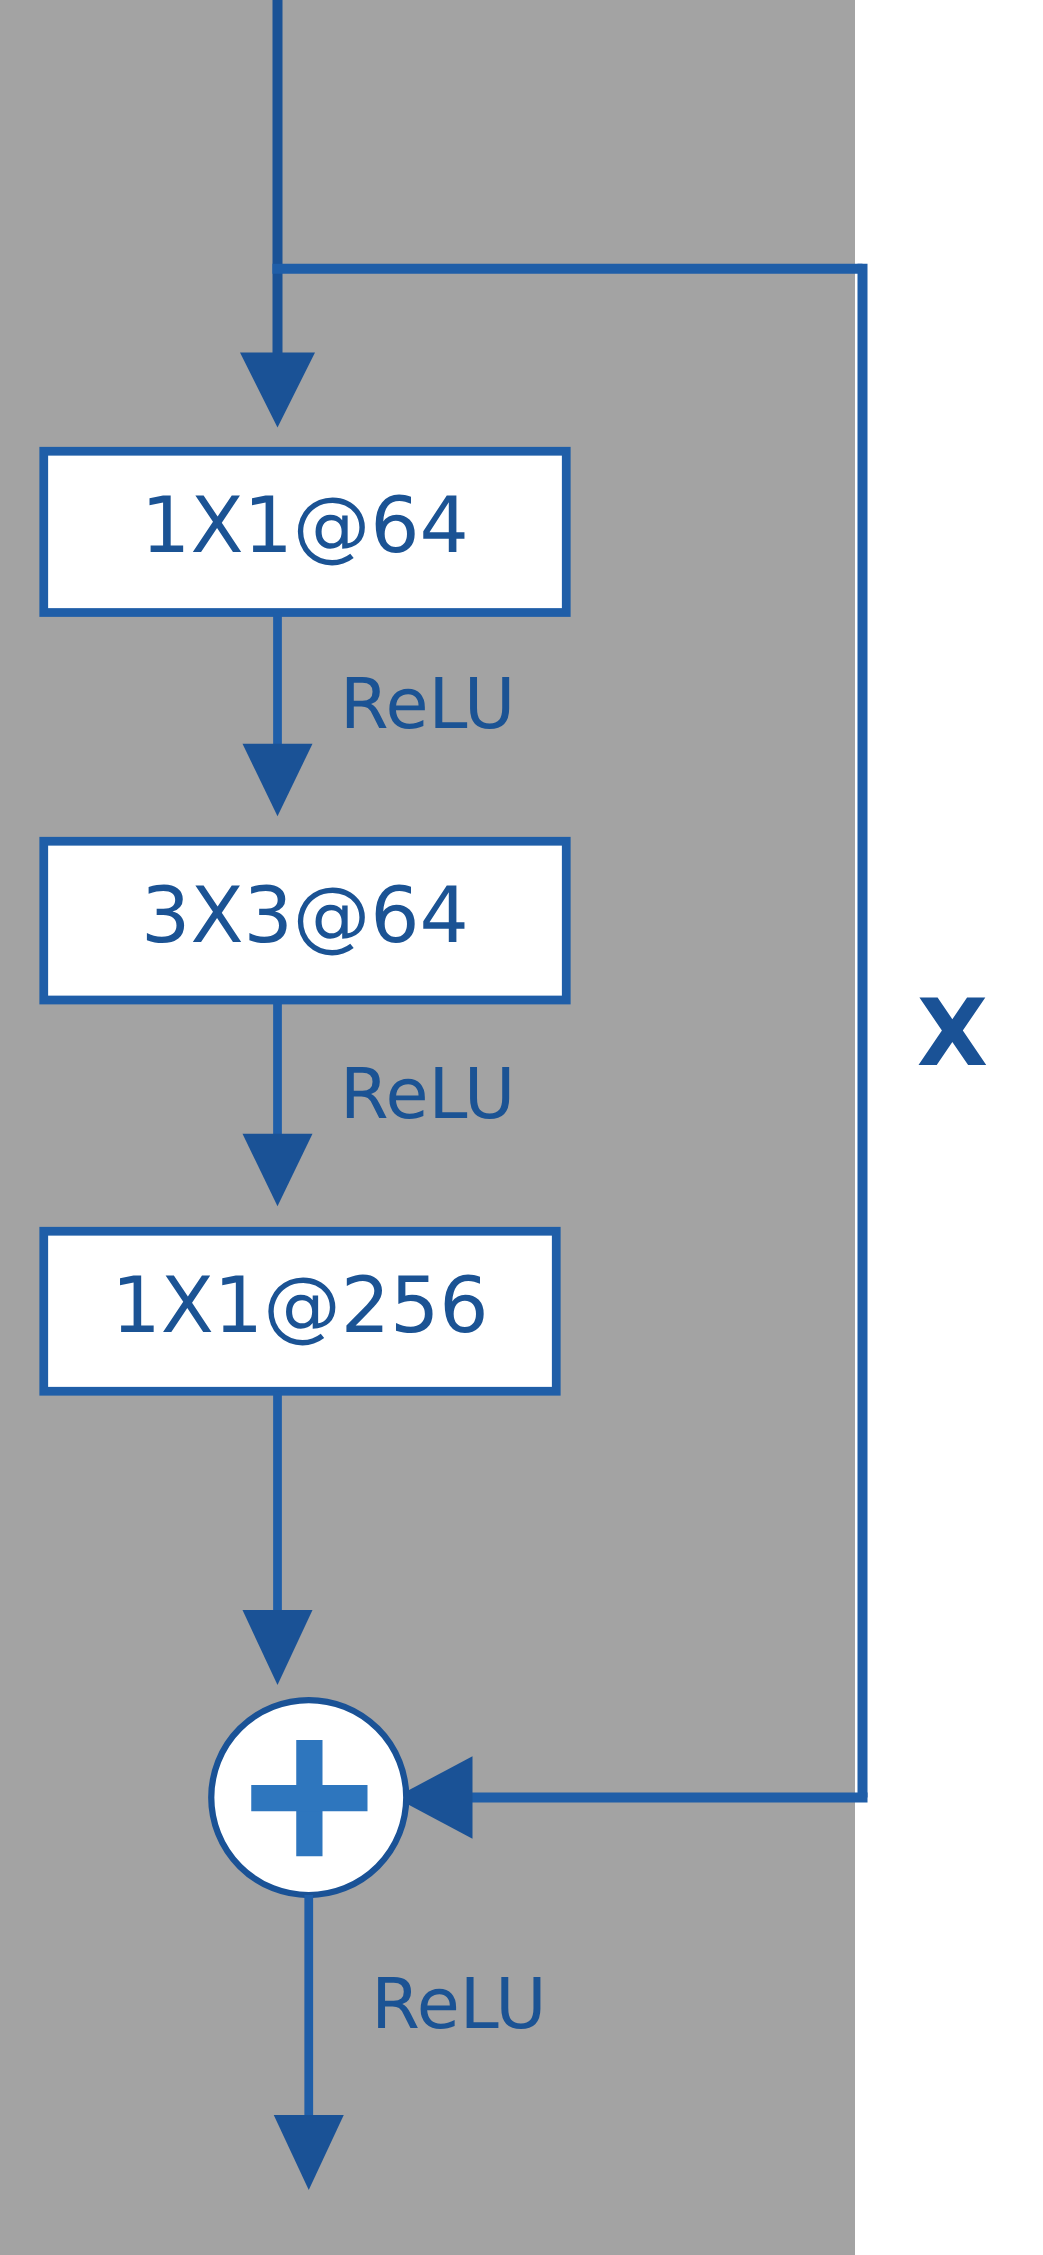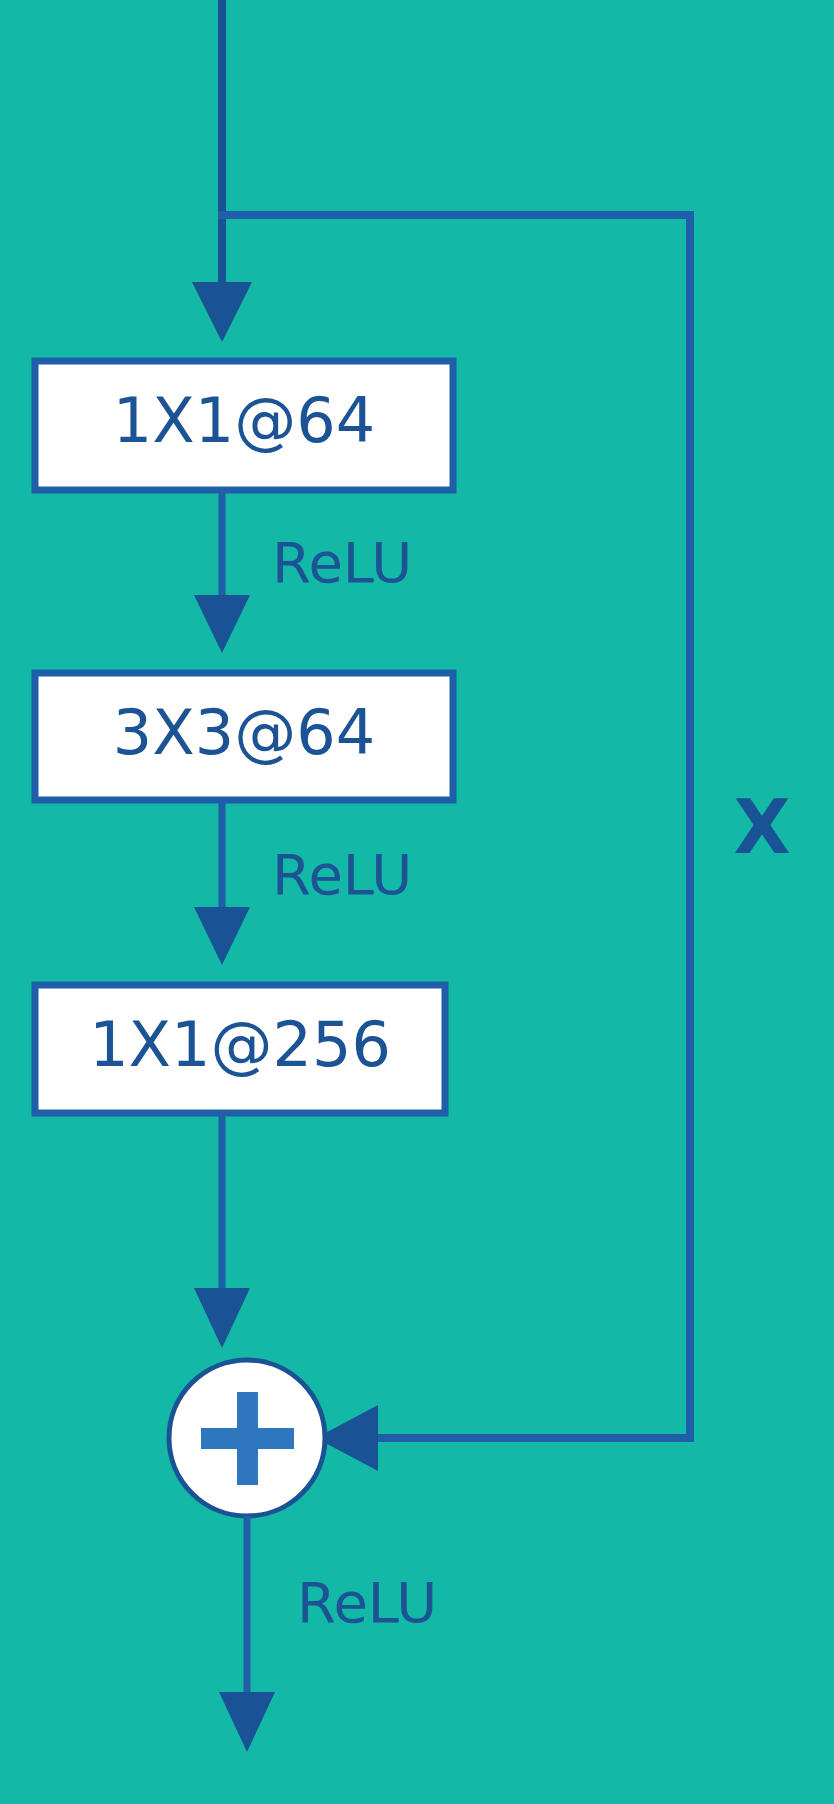--- a/index.html
+++ b/index.html
@@ -9,23 +9,23 @@
     background: #ffffff;
   }
   body {
     width: 834px;
     height: 1804px;
     font-family: "DejaVu Sans", sans-serif;
     overflow: hidden;
   }
   #diagram-root {
     position: relative;
-    width: 834px;
+    width: 684px;
     height: 1804px;
-    background: #14b8a6;
+    background: #a3a3a3;
   }
   #diagram-svg {
     position: absolute;
     top: 0;
     left: 0;
     width: 834px;
     height: 1804px;
     display: block;
   }
   .box-label {

